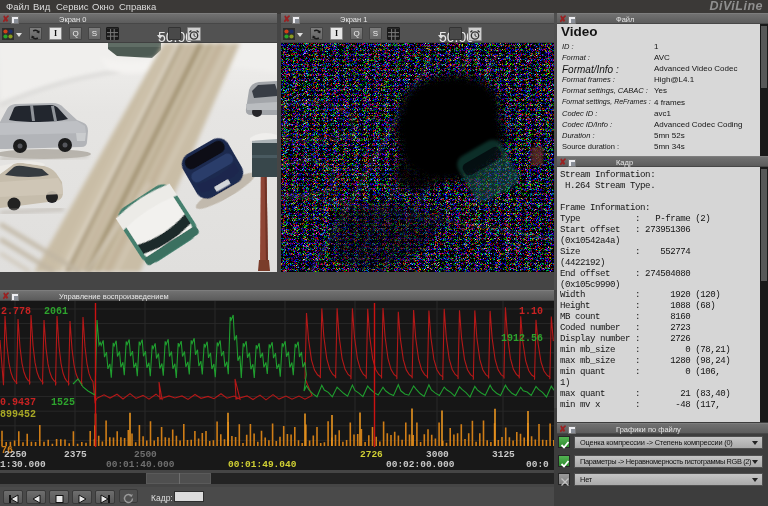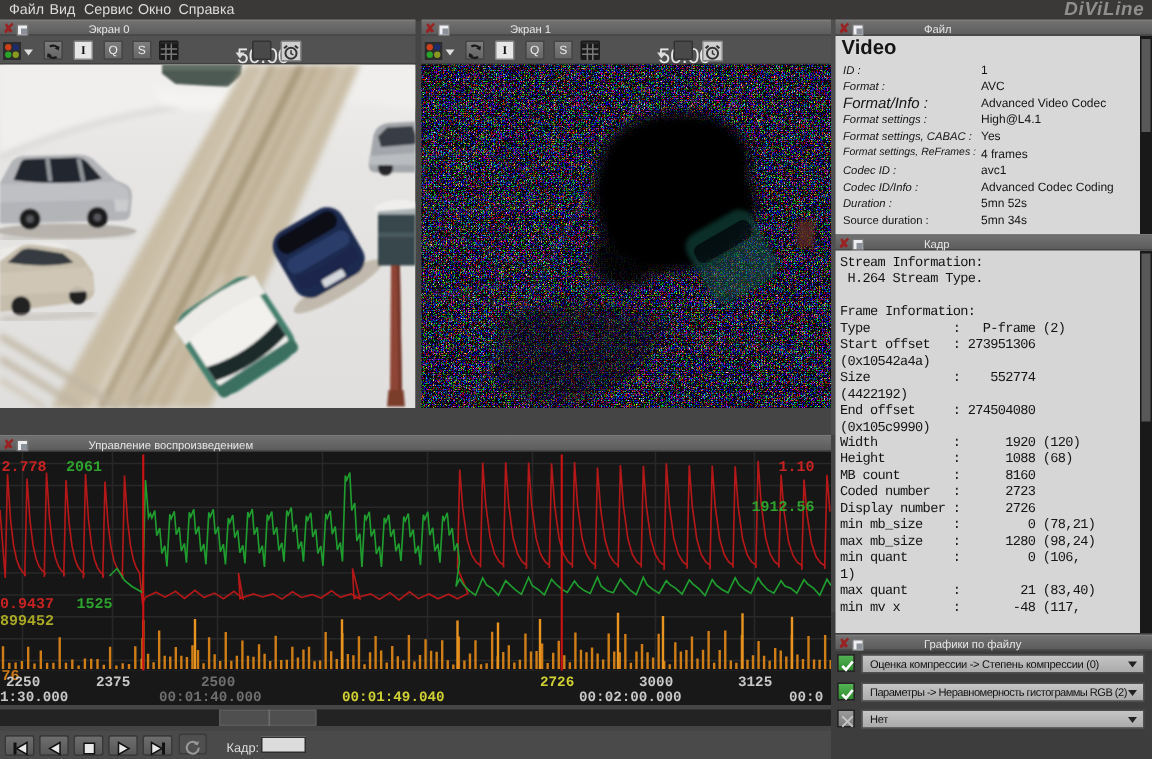--- a/index.html
+++ b/index.html
@@ -358,21 +358,21 @@
   <span class="t">Файл</span>
     </div>
 <div class="abs" style="left:557px;top:24px;width:211px;height:132px;background:#d8d8d8;color:#141414">
   <div class="abs" style="left:4px;top:0px;font-size:13.5px;font-weight:bold">Video</div>
   <div class="abs" style="left:5px;top:18px;font-size:7.5px;font-style:italic;white-space:nowrap">ID :</div>
       <div class="abs" style="left:97px;top:18px;font-size:8px;white-space:nowrap">1</div>
       <div class="abs" style="left:5px;top:29px;font-size:7.5px;font-style:italic;white-space:nowrap">Format :</div>
       <div class="abs" style="left:97px;top:29px;font-size:8px;white-space:nowrap">AVC</div>
       <div class="abs" style="left:5px;top:40px;font-size:10px;font-style:italic;white-space:nowrap">Format/Info :</div>
       <div class="abs" style="left:97px;top:40px;font-size:8px;white-space:nowrap">Advanced Video Codec</div>
-      <div class="abs" style="left:5px;top:51px;font-size:7.5px;font-style:italic;white-space:nowrap">Format settings :</div>
+      <div class="abs" style="left:5px;top:51px;font-size:7.5px;font-style:italic;white-space:nowrap">Format frames :</div>
       <div class="abs" style="left:97px;top:51px;font-size:8px;white-space:nowrap">High@L4.1</div>
       <div class="abs" style="left:5px;top:62px;font-size:7.5px;font-style:italic;white-space:nowrap">Format settings, CABAC :</div>
       <div class="abs" style="left:97px;top:62px;font-size:8px;white-space:nowrap">Yes</div>
       <div class="abs" style="left:5px;top:74px;font-size:7.0px;font-style:italic;white-space:nowrap">Format settings, ReFrames :</div>
       <div class="abs" style="left:97px;top:74px;font-size:8px;white-space:nowrap">4 frames</div>
       <div class="abs" style="left:5px;top:85px;font-size:7.5px;font-style:italic;white-space:nowrap">Codec ID :</div>
       <div class="abs" style="left:97px;top:85px;font-size:8px;white-space:nowrap">avc1</div>
       <div class="abs" style="left:5px;top:96px;font-size:7.5px;font-style:italic;white-space:nowrap">Codec ID/Info :</div>
       <div class="abs" style="left:97px;top:96px;font-size:8px;white-space:nowrap">Advanced Codec Coding</div>
       <div class="abs" style="left:5px;top:107px;font-size:7.5px;font-style:italic;white-space:nowrap">Duration :</div>

